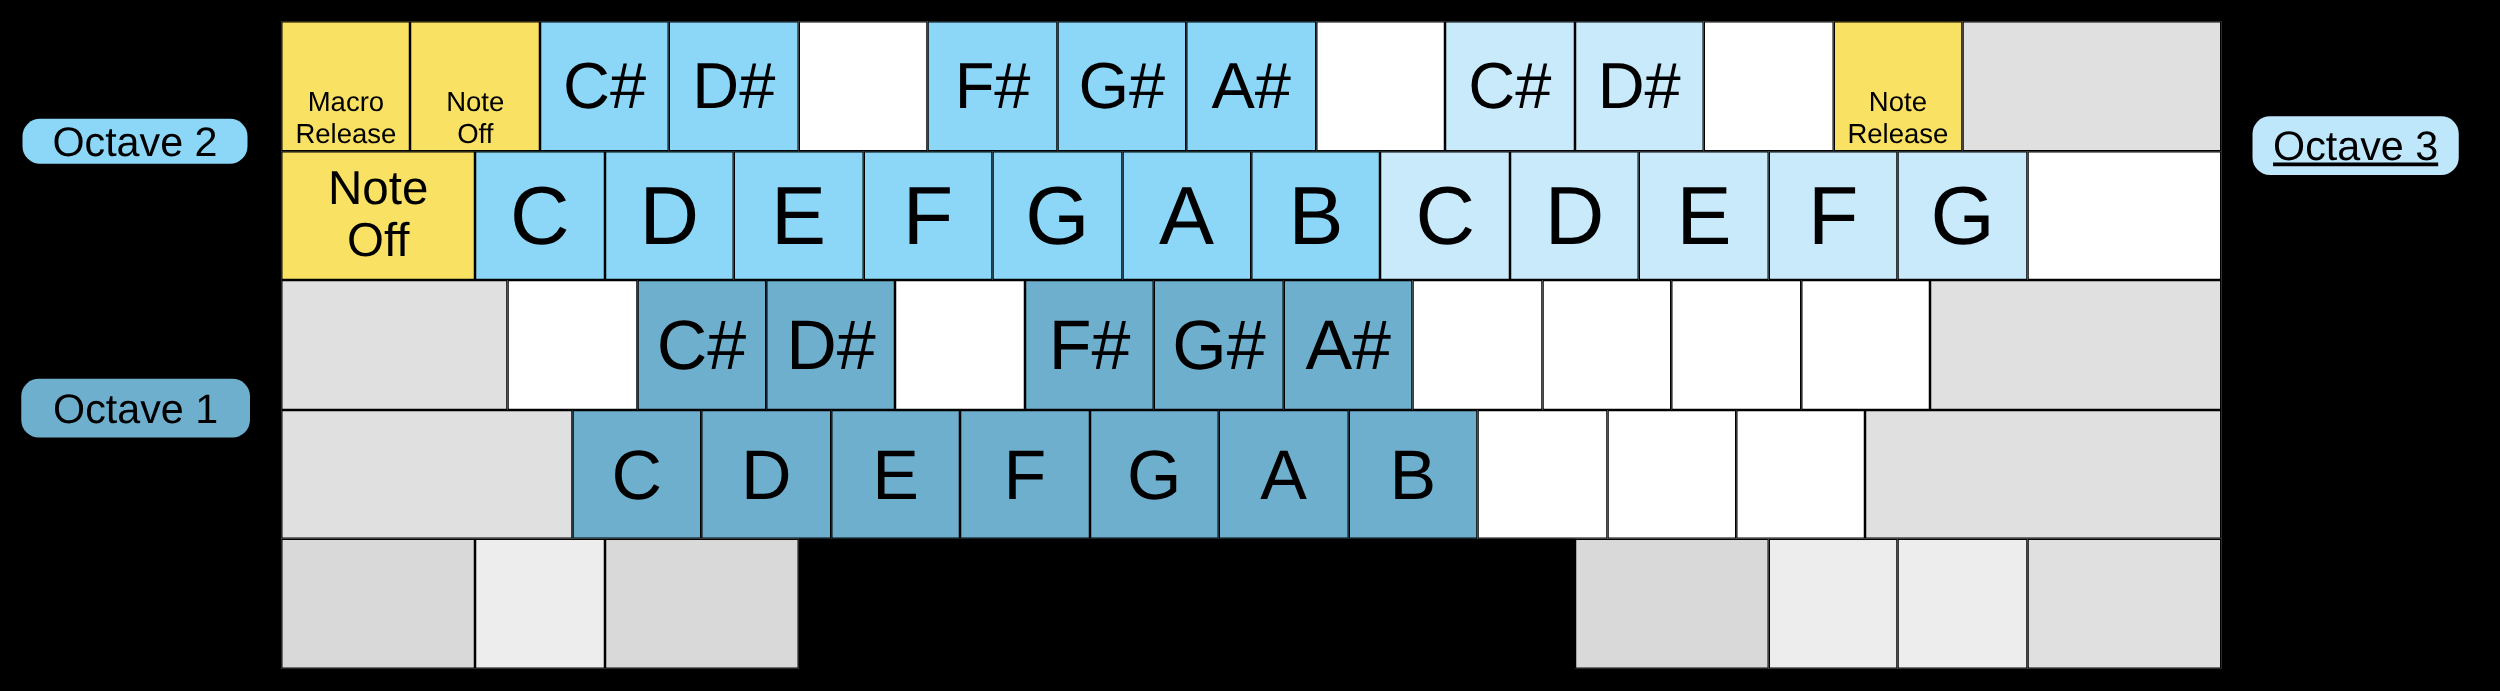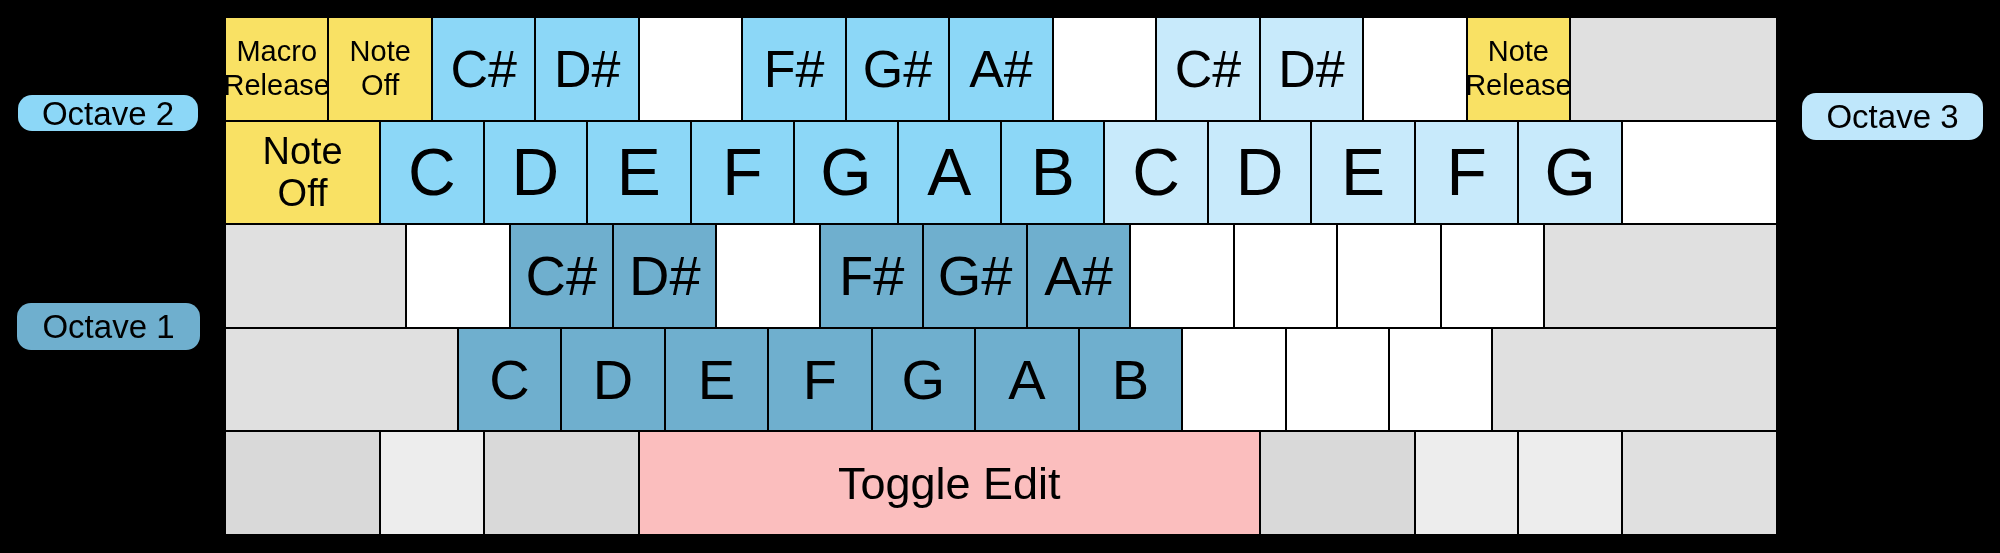--- a/index.html
+++ b/index.html
@@ -13,30 +13,30 @@
   }
   .key{
     position:absolute;box-sizing:border-box;border:1.5px solid #000;
     display:flex;align-items:center;justify-content:center;
     text-align:center;white-space:pre-line;overflow:hidden;
   }
   .key span{display:block;}
   .key.note3{font-size:56px;line-height:1.0;}    
   .key.note1{font-size:52px;line-height:1.0;}    
   .key.note2{font-size:66px;line-height:1.0;}    
-  .key.xs{font-size:29px;line-height:1.16;}      
+  .key.xs{font-size:22px;line-height:1.16;align-items:flex-end;}      
   .key.sm{font-size:38px;line-height:1.12;}      
   .key.lg{font-size:45px;line-height:1.0;}       
   .bubble{
     position:absolute;display:flex;align-items:center;justify-content:center;
     border-radius:14px;font-size:33px;line-height:1;
   }
   #octave-2-label{left:18px;top:95px;width:180px;height:36px;}
   #octave-1-label{left:17px;top:303px;width:183px;height:47px;}
-  #octave-3-label{left:1802px;top:93px;width:181px;height:47px;}
+  #octave-3-label{left:1802px;top:93px;width:165px;height:47px;text-decoration:underline;}
 </style>
 </head>
 <body style="background: rgb(0, 0, 0);">
 
 <div id="keyboard">
     <div class="key xs" style="left: 0px; top: 0px; width: 103.47px; height: 103.6px; background: rgb(249, 225, 100); border-color: rgb(0, 0, 0); color: rgb(0, 0, 0);"><span>Macro
 Release</span></div>
     <div class="key xs" style="left: 103.47px; top: 0px; width: 103.47px; height: 103.6px; background: rgb(249, 225, 100); border-color: rgb(0, 0, 0); color: rgb(0, 0, 0);"><span>Note
 Off</span></div>
     <div class="key note1" style="left: 206.93px; top: 0px; width: 103.47px; height: 103.6px; background: rgb(140, 215, 247); border-color: rgb(0, 0, 0); color: rgb(0, 0, 0);"><span>C#</span></div>
@@ -88,21 +88,20 @@
     <div class="key note3" style="left: 646.67px; top: 310.8px; width: 103.47px; height: 103.6px; background: rgb(111, 175, 206); border-color: rgb(0, 0, 0); color: rgb(0, 0, 0);"><span>G</span></div>
     <div class="key note3" style="left: 750.13px; top: 310.8px; width: 103.47px; height: 103.6px; background: rgb(111, 175, 206); border-color: rgb(0, 0, 0); color: rgb(0, 0, 0);"><span>A</span></div>
     <div class="key note3" style="left: 853.6px; top: 310.8px; width: 103.47px; height: 103.6px; background: rgb(111, 175, 206); border-color: rgb(0, 0, 0); color: rgb(0, 0, 0);"><span>B</span></div>
     <div class="key" style="left: 957.07px; top: 310.8px; width: 103.47px; height: 103.6px; background: rgb(255, 255, 255); border-color: rgb(0, 0, 0); color: rgb(0, 0, 0);"></div>
     <div class="key" style="left: 1060.53px; top: 310.8px; width: 103.47px; height: 103.6px; background: rgb(255, 255, 255); border-color: rgb(0, 0, 0); color: rgb(0, 0, 0);"></div>
     <div class="key" style="left: 1164px; top: 310.8px; width: 103.47px; height: 103.6px; background: rgb(255, 255, 255); border-color: rgb(0, 0, 0); color: rgb(0, 0, 0);"></div>
     <div class="key" style="left: 1267.47px; top: 310.8px; width: 284.53px; height: 103.6px; background: rgb(224, 224, 224); border-color: rgb(0, 0, 0); color: rgb(0, 0, 0);"></div>
     <div class="key" style="left: 0px; top: 414.4px; width: 155.2px; height: 103.6px; background: rgb(217, 217, 217); border-color: rgb(0, 0, 0); color: rgb(0, 0, 0);"></div>
     <div class="key" style="left: 155.2px; top: 414.4px; width: 103.47px; height: 103.6px; background: rgb(237, 237, 237); border-color: rgb(0, 0, 0); color: rgb(0, 0, 0);"></div>
     <div class="key" style="left: 258.67px; top: 414.4px; width: 155.2px; height: 103.6px; background: rgb(217, 217, 217); border-color: rgb(0, 0, 0); color: rgb(0, 0, 0);"></div>
-    <div class="key lg" style="left: 413.87px; top: 414.4px; width: 620.8px; height: 103.6px; background: rgb(251, 190, 190); border-color: rgb(0, 0, 0); color: rgb(0, 0, 0);"><span>Toggle Edit</span></div>
     <div class="key" style="left: 1034.67px; top: 414.4px; width: 155.2px; height: 103.6px; background: rgb(217, 217, 217); border-color: rgb(0, 0, 0); color: rgb(0, 0, 0);"></div>
     <div class="key" style="left: 1189.87px; top: 414.4px; width: 103.47px; height: 103.6px; background: rgb(237, 237, 237); border-color: rgb(0, 0, 0); color: rgb(0, 0, 0);"></div>
     <div class="key" style="left: 1293.33px; top: 414.4px; width: 103.47px; height: 103.6px; background: rgb(237, 237, 237); border-color: rgb(0, 0, 0); color: rgb(0, 0, 0);"></div>
     <div class="key" style="left: 1396.8px; top: 414.4px; width: 155.2px; height: 103.6px; background: rgb(224, 224, 224); border-color: rgb(0, 0, 0); color: rgb(0, 0, 0);"></div>
   </div>
 
 <div class="bubble" id="octave-2-label" style="background: rgb(140, 215, 247);">Octave 2</div>
 <div class="bubble" id="octave-1-label" style="background: rgb(111, 175, 206);">Octave 1</div>
 <div class="bubble" id="octave-3-label" style="background: rgb(191, 231, 251);">Octave 3</div>
 

